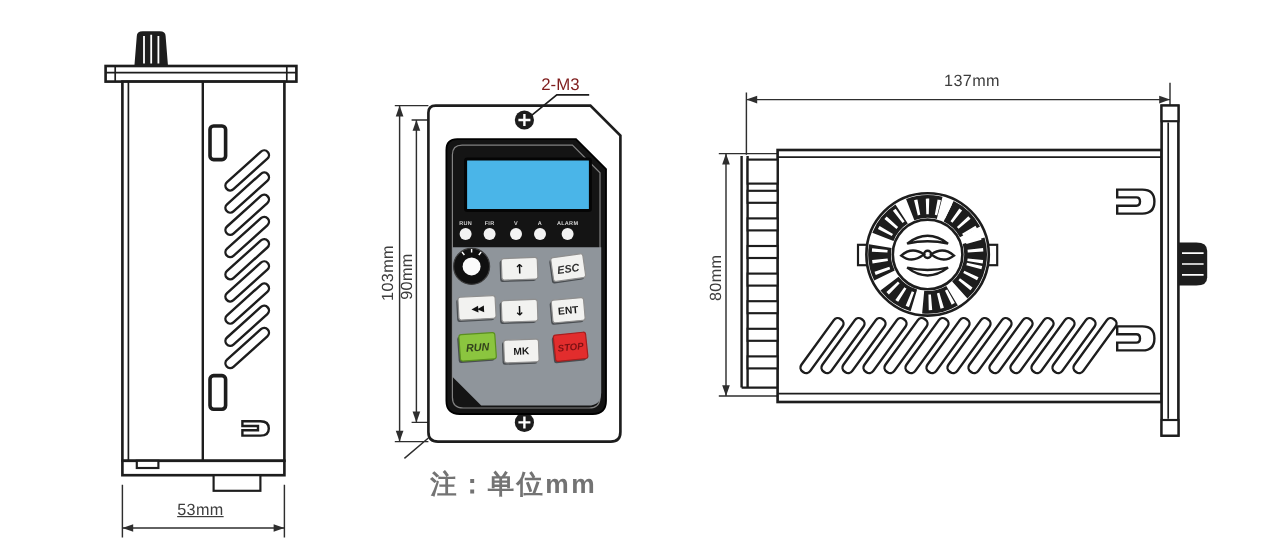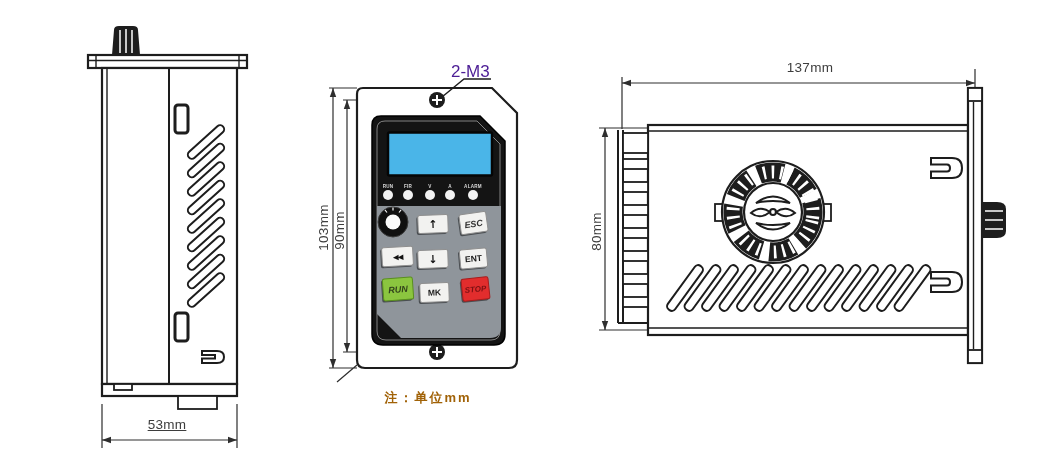--- a/index.html
+++ b/index.html
@@ -20,23 +20,23 @@
   .wln  { stroke:#ffffff; fill:none; }
   .dimln{ stroke:#2e2e2e; stroke-width:1.2; fill:none; }
   .arr  { fill:#2e2e2e; stroke:none; }
 
   
   .dim-label {
     position:absolute; font-size:13.5px; color:#3d3d3d; letter-spacing:.3px;
     text-align:center; white-space:nowrap;
   }
   .dim-label.vert { transform:rotate(-90deg); transform-origin:center; }
-  .screw-label { position:absolute; font-size:17px; color:#4c1d95; }
+  .screw-label { position:absolute; font-size:14px; color:#7f1d1d; }
   .note-label {
-    position:absolute; font-size:13px; font-weight:600; color:#a16207;
+    position:absolute; font-size:22px; font-weight:600; color:#737373;
     letter-spacing:2px; text-align:center;
   }
 
   
   .ledlbl  { font:bold 4.6px "Liberation Sans",sans-serif; fill:#d9d9d9; letter-spacing:.25px; text-anchor:middle; }
   .keytxt  { font:bold 8.5px "Liberation Sans",sans-serif; fill:#1a1a1a; text-anchor:middle; }
   .keytxt-i{ font:italic bold 9px "Liberation Sans",sans-serif; fill:#333; text-anchor:middle; }
   .runtxt  { font:italic bold 9px "Liberation Sans",sans-serif; fill:#33431c; text-anchor:middle; }
   .stoptxt { font:italic bold 8px "Liberation Sans",sans-serif; fill:#7c1113; text-anchor:middle; }
   .arrtxt  { font:bold 11px "DejaVu Sans",sans-serif; fill:#111; text-anchor:middle; }

